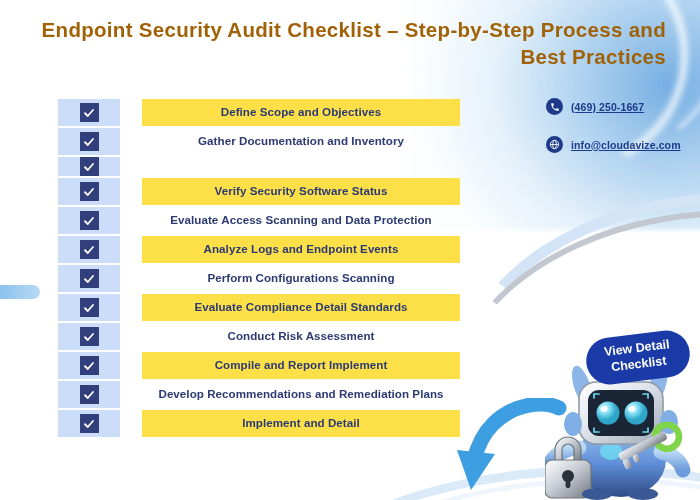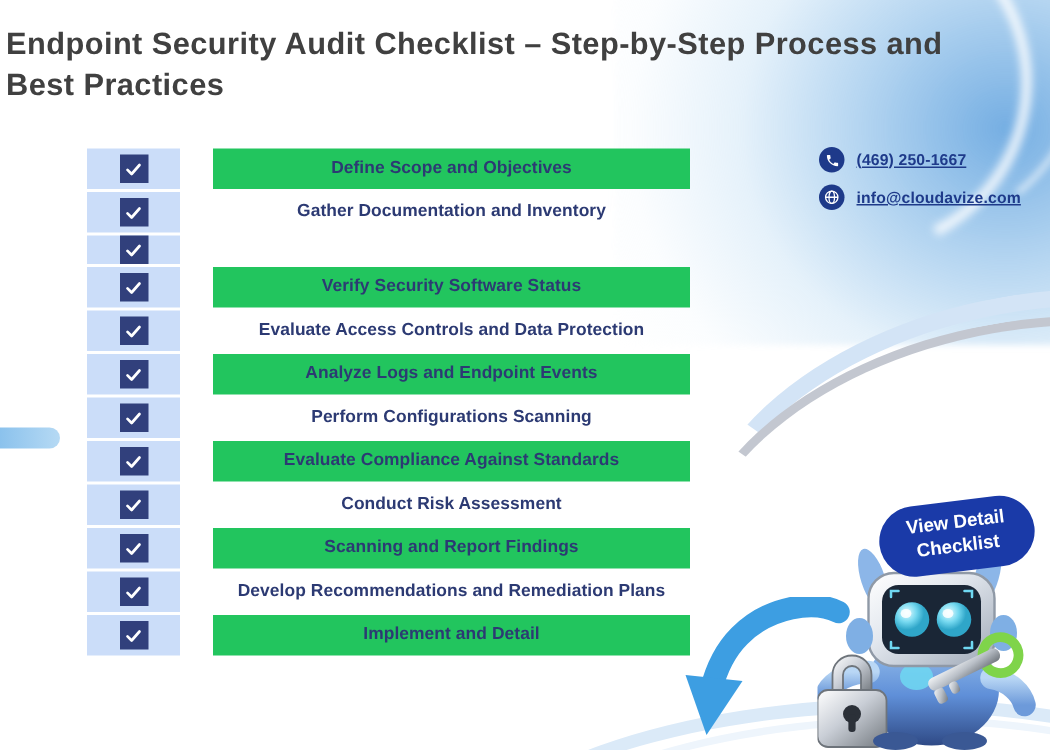--- a/index.html
+++ b/index.html
@@ -136,38 +136,38 @@
     margin: 18px 0 0 14px;
     width: 120px;
     height: 52px;
     flex: 0 0 auto;
     position: relative;
   }
   .logo svg { display: block; }
 
   .title {
     flex: 1 1 auto;
-    text-align: left;
+    text-align: right;
     padding: 16px 34px 0 4px;
     font-size: 20.5px;
     font-weight: bold;
     line-height: 1.33;
-    color: #404040;
+    color: #a16207;
     letter-spacing: .3px;
   }
 
   
   .contact {
     position: absolute;
     top: 98px;
     left: 546px;
     z-index: 6;
     display: flex;
     flex-direction: column;
-    gap: 8px;
+    gap: 21px;
   }
   .contact-row {
     display: flex;
     align-items: center;
     gap: 8px;
     white-space: nowrap;
   }
   .contact-icon {
     width: 17px;
     height: 17px;
@@ -235,21 +235,21 @@
     align-items: center;
     justify-content: center;
     text-align: center;
     padding: 5px 8px;
     font-size: 11.6px;
     font-weight: bold;
     color: #2c3a73;
     line-height: 1.42;
     letter-spacing: .05px;
   }
-  .label-cell.shaded { background: #22c55e; }
+  .label-cell.shaded { background: #fde047; }
   .label-cell.plain  { background: transparent; }
 
   
   .badge {
     position: absolute;
     left: 586px;
     top: 334px;
     width: 104px;
     padding: 7px 6px 9px;
     background: #1a3aa8;
@@ -368,21 +368,21 @@
     </div>
     <div class="row">
       <div class="cb-cell">
         <span class="checkbox">
           <svg width="12" height="12" viewBox="0 0 24 24" fill="none" stroke="#ffffff" stroke-width="3.6" stroke-linecap="round" stroke-linejoin="round">
             <polyline points="4,12.5 9.5,18 20,6"></polyline>
           </svg>
         </span>
       </div>
       <div class="gap-cell"></div>
-      <div class="label-cell plain">Evaluate Access Controls and Data Protection</div>
+      <div class="label-cell plain">Evaluate Access Scanning and Data Protection</div>
     </div>
     <div class="row">
       <div class="cb-cell">
         <span class="checkbox">
           <svg width="12" height="12" viewBox="0 0 24 24" fill="none" stroke="#ffffff" stroke-width="3.6" stroke-linecap="round" stroke-linejoin="round">
             <polyline points="4,12.5 9.5,18 20,6"></polyline>
           </svg>
         </span>
       </div>
       <div class="gap-cell"></div>
@@ -401,21 +401,21 @@
     </div>
     <div class="row">
       <div class="cb-cell">
         <span class="checkbox">
           <svg width="12" height="12" viewBox="0 0 24 24" fill="none" stroke="#ffffff" stroke-width="3.6" stroke-linecap="round" stroke-linejoin="round">
             <polyline points="4,12.5 9.5,18 20,6"></polyline>
           </svg>
         </span>
       </div>
       <div class="gap-cell"></div>
-      <div class="label-cell shaded">Evaluate Compliance Against Standards</div>
+      <div class="label-cell shaded">Evaluate Compliance Detail Standards</div>
     </div>
     <div class="row">
       <div class="cb-cell">
         <span class="checkbox">
           <svg width="12" height="12" viewBox="0 0 24 24" fill="none" stroke="#ffffff" stroke-width="3.6" stroke-linecap="round" stroke-linejoin="round">
             <polyline points="4,12.5 9.5,18 20,6"></polyline>
           </svg>
         </span>
       </div>
       <div class="gap-cell"></div>
@@ -423,21 +423,21 @@
     </div>
     <div class="row">
       <div class="cb-cell">
         <span class="checkbox">
           <svg width="12" height="12" viewBox="0 0 24 24" fill="none" stroke="#ffffff" stroke-width="3.6" stroke-linecap="round" stroke-linejoin="round">
             <polyline points="4,12.5 9.5,18 20,6"></polyline>
           </svg>
         </span>
       </div>
       <div class="gap-cell"></div>
-      <div class="label-cell shaded">Scanning and Report Findings</div>
+      <div class="label-cell shaded">Compile and Report Implement</div>
     </div>
     <div class="row">
       <div class="cb-cell">
         <span class="checkbox">
           <svg width="12" height="12" viewBox="0 0 24 24" fill="none" stroke="#ffffff" stroke-width="3.6" stroke-linecap="round" stroke-linejoin="round">
             <polyline points="4,12.5 9.5,18 20,6"></polyline>
           </svg>
         </span>
       </div>
       <div class="gap-cell"></div>

